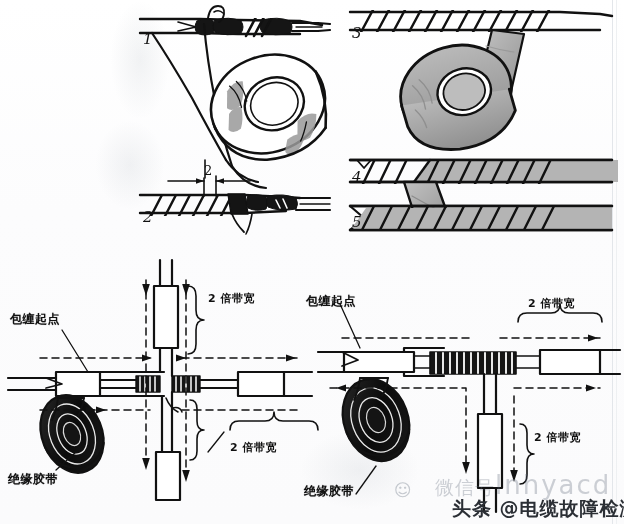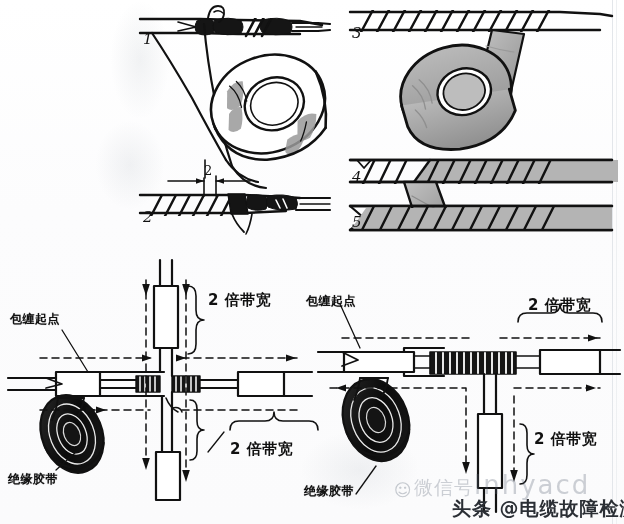--- a/index.html
+++ b/index.html
@@ -31,21 +31,21 @@
     color:#15171a;
     white-space:nowrap;
     letter-spacing:.5px;
   }
   .cn{
     font-weight:700;
     font-size:12px;
     color:#111;
     text-shadow:0 0 1px rgba(0,0,0,.35);
   }
-  .cn-sm{font-weight:700;font-size:15px;color:#111;}
+  .cn-sm{font-weight:700;font-size:11px;color:#111;}
   .num{
     font-size:15px;color:#111;font-family:"DejaVu Serif","Liberation Serif",serif;
     font-style:italic;
   }
   .dimnum{
     font-size:13px;color:#111;font-family:"DejaVu Serif","Liberation Serif",serif;
   }
   .wm-faint{
     position:absolute;
     font-size:26px;
@@ -485,16 +485,16 @@
   <div class="lbl cn" style="left:8px;top:471px;">绝缘胶带</div>
   <div class="lbl cn-sm" style="left:208px;top:291px;">2 倍带宽</div>
   <div class="lbl cn-sm" style="left:230px;top:440px;">2 倍带宽</div>
 
   <div class="lbl cn" style="left:306px;top:293px;">包缠起点</div>
   <div class="lbl cn" style="left:304px;top:483px;">绝缘胶带</div>
   <div class="lbl cn-sm" style="left:528px;top:296px;">2 倍带宽</div>
   <div class="lbl cn-sm" style="left:534px;top:430px;">2 倍带宽</div>
 
   <div class="wm-emoji" style="left:394px;top:480px;">☺</div>
-  <div class="wm-faint" style="left:414px;top:470px;"><span class="sm">微信号</span><span>lnhyacd</span></div>
+  <div class="wm-faint" style="left:435px;top:470px;"><span class="sm">微信号</span><span>lnhyacd</span></div>
   <div class="wm-strong" style="left:452px;top:496px;">头条 @电缆故障检测</div>
 
 </div>
 
 </body></html>

